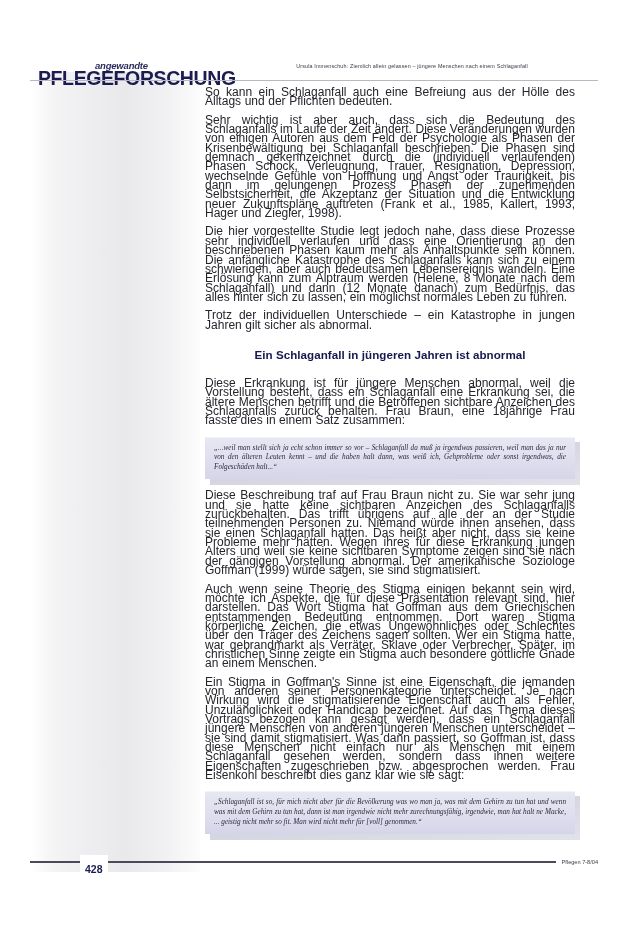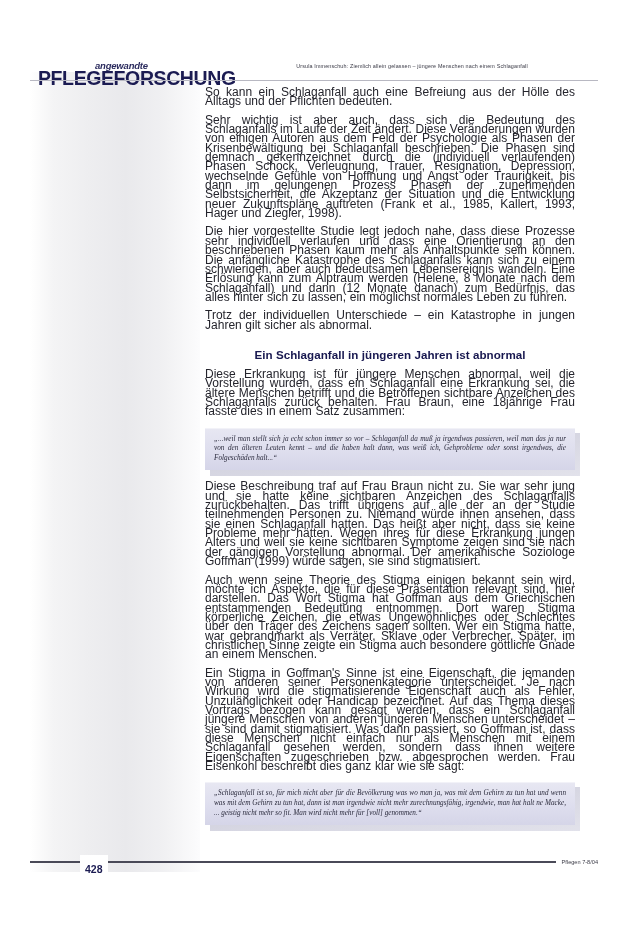--- a/index.html
+++ b/index.html
@@ -107,21 +107,21 @@
     font-family: "Liberation Sans", sans-serif;
     font-size: 12px;
     line-height: 9.35px;
     text-align: justify;
     color: #24242c;
     letter-spacing: .01px;
     word-spacing: .2px;
   }
 
   h2.section {
-    margin: 18px 0 9px 0;
+    margin: 18px 0 18px 0;
     font-family: "Liberation Sans", sans-serif;
     font-weight: bold;
     font-size: 11.6px;
     letter-spacing: .05px;
     color: #17174f;
     text-align: center;
   }
 
   
   .quote-wrap {
@@ -216,21 +216,21 @@
     <p class="body">So kann ein Schlaganfall auch eine Befreiung aus der Hölle des Alltags und der Pflichten bedeuten.</p>
 
     <p class="body">Sehr wichtig ist aber auch, dass sich die Bedeutung des Schlaganfalls im Laufe der Zeit ändert. Diese Veränderungen wurden von einigen Autoren aus dem Feld der Psychologie als Phasen der Krisenbewältigung bei Schlaganfall beschrieben. Die Phasen sind demnach gekennzeichnet durch die (individuell verlaufenden) Phasen Schock, Verleugnung, Trauer, Resignation, Depression, wechselnde Gefühle von Hoffnung und Angst oder Traurigkeit, bis dann im gelungenen Prozess Phasen der zunehmenden Selbstsicherheit, die Akzeptanz der Situation und die Entwicklung neuer Zukunftspläne auftreten (Frank et al., 1985, Kallert, 1993, Hager und Ziegler, 1998).</p>
 
     <p class="body">Die hier vorgestellte Studie legt jedoch nahe, dass diese Prozesse sehr individuell verlaufen und dass eine Orientierung an den beschriebenen Phasen kaum mehr als Anhaltspunkte sein können. Die anfängliche Katastrophe des Schlaganfalls kann sich zu einem schwierigen, aber auch bedeutsamen Lebensereignis wandeln. Eine Erlösung kann zum Alptraum werden (Helene, 8 Monate nach dem Schlaganfall) und dann (12 Monate danach) zum Bedürfnis, das alles hinter sich zu lassen, ein möglichst normales Leben zu führen.</p>
 
     <p class="body">Trotz der individuellen Unterschiede – ein Katastrophe in jungen Jahren gilt sicher als abnormal.</p>
 
     <h2 class="section">Ein Schlaganfall in jüngeren Jahren ist abnormal</h2>
 
-    <p class="body">Diese Erkrankung ist für jüngere Menschen abnormal, weil die Vorstellung wurden, dass ein Schlaganfall eine Erkrankung sei, die ältere Menschen betrifft und die Betroffenen sichtbare Anzeichen des Schlaganfalls zurück behalten. Frau Braun, eine 18jährige Frau fasste dies in einem Satz zusammen:</p>
+    <p class="body">Diese Erkrankung ist für jüngere Menschen abnormal, weil die Vorstellung besteht, dass ein Schlaganfall eine Erkrankung sei, die ältere Menschen betrifft und die Betroffenen sichtbare Anzeichen des Schlaganfalls zurück behalten. Frau Braun, eine 18jährige Frau fasste dies in einem Satz zusammen:</p>
 
     <div class="quote-wrap">
       <div class="quote-shadow"></div>
       <div class="quote-box">
         <p>„...weil man stellt sich ja echt schon immer so vor – Schlaganfall da muß ja irgendwas passieren, weil man das ja nur von den älteren Leuten kennt – und die haben halt dann, was weiß ich, Gehprobleme oder sonst irgendwas, die Folgeschäden halt...“</p>
       </div>
     </div>
 
     <p class="body">Diese Beschreibung traf auf Frau Braun nicht zu. Sie war sehr jung und sie hatte keine sichtbaren Anzeichen des Schlaganfalls zurückbehalten. Das trifft übrigens auf alle der an der Studie teilnehmenden Personen zu. Niemand würde ihnen ansehen, dass sie einen Schlaganfall hatten. Das heißt aber nicht, dass sie keine Probleme mehr hätten. Wegen ihres für diese Erkrankung jungen Alters und weil sie keine sichtbaren Symptome zeigen sind sie nach der gängigen Vorstellung abnormal. Der amerikanische Soziologe Goffman (1999) würde sagen, sie sind stigmatisiert.</p>
 

